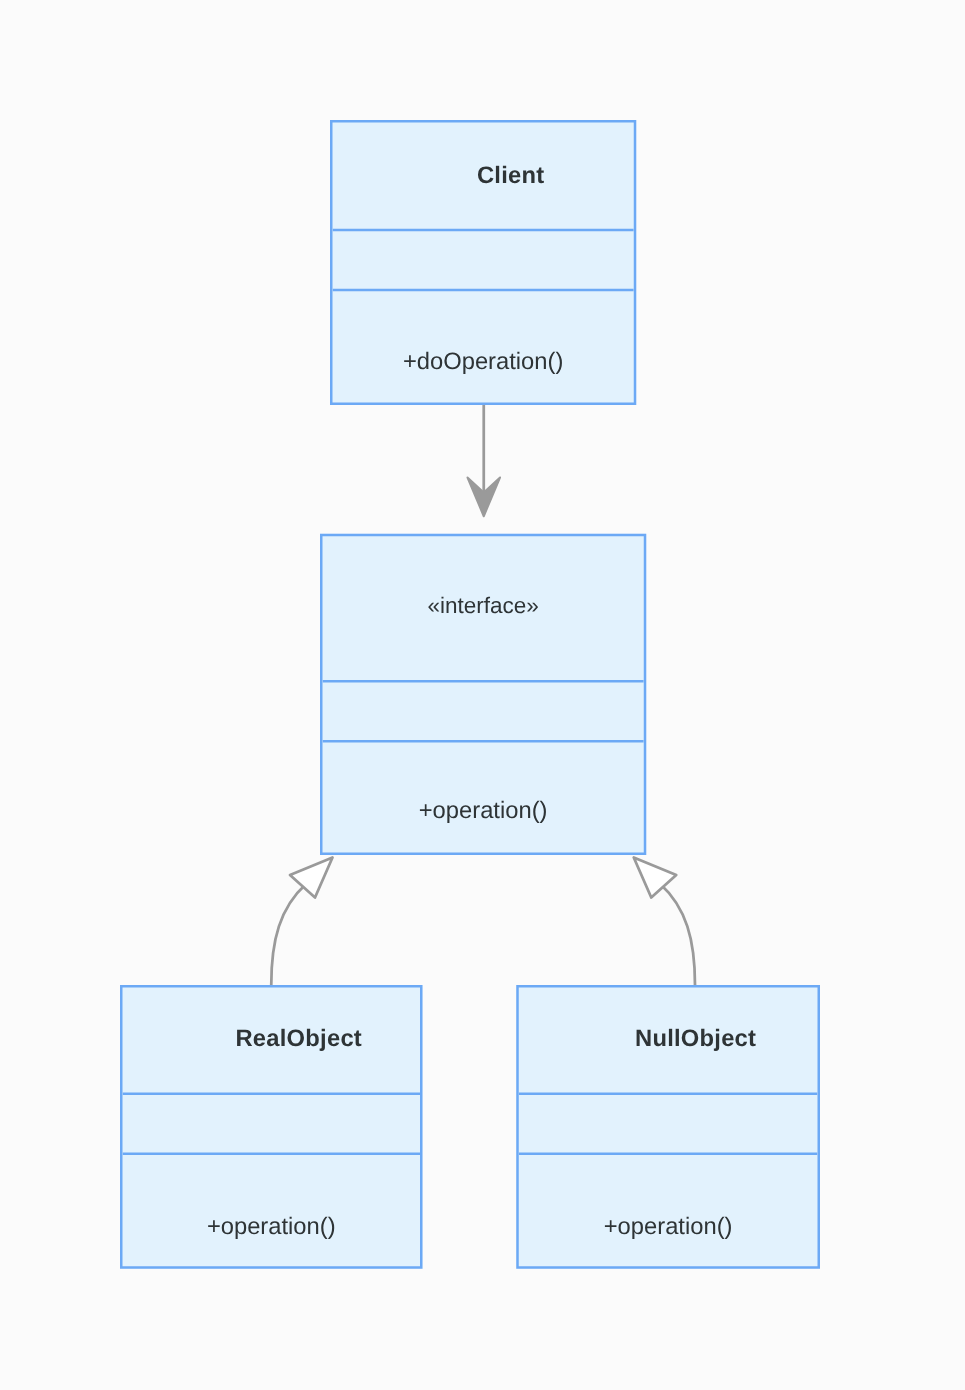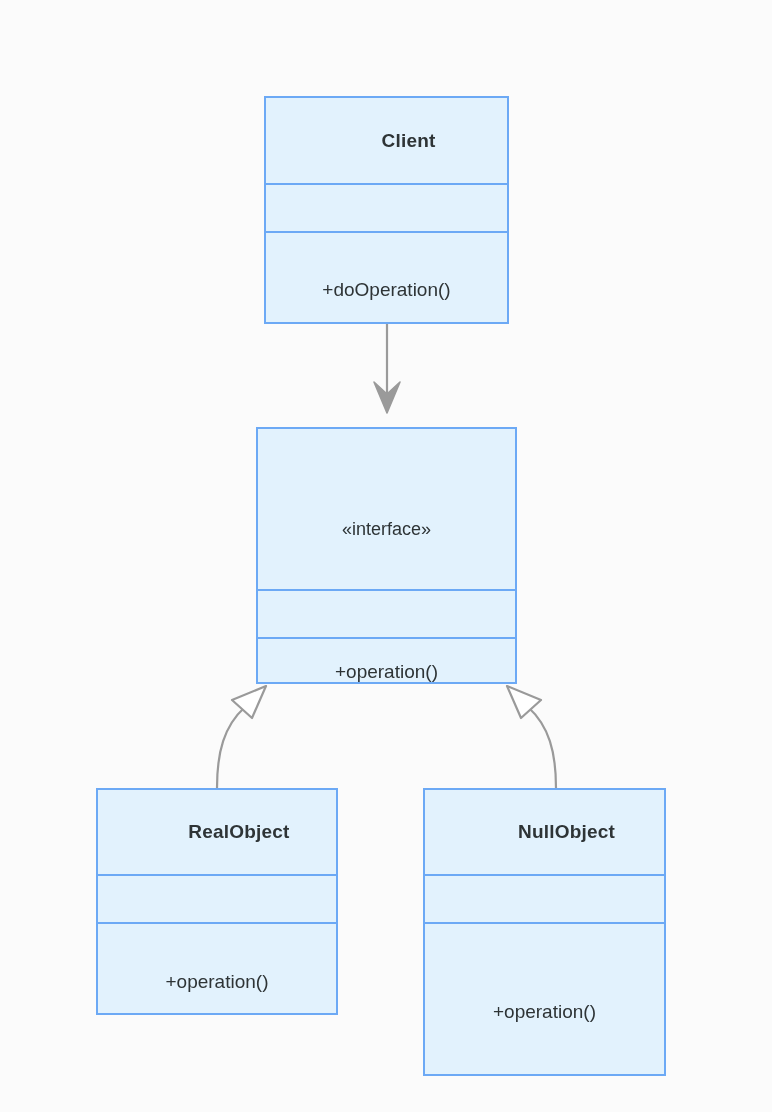--- a/index.html
+++ b/index.html
@@ -76,30 +76,30 @@
     padding-left: 44px;
   }
 
   
   #class-client        { left: 264px; top: 96px;  width: 245px; height: 228px; }
   #class-client .c1    { height: 85px; }
   #class-client .c2    { height: 48px; }
   #class-client .c3    { flex: 1; padding-top: 24px; }
 
   #class-abstractobject      { left: 256px; top: 427px; width: 261px; height: 257px; }
-  #class-abstractobject .c1  { height: 115px; margin-top: 45px; }
+  #class-abstractobject .c1  { height: 115px; }
   #class-abstractobject .c2  { height: 48px; }
   #class-abstractobject .c3  { flex: 1; padding-top: 22px; }
 
   #class-realobject      { left: 96px; top: 788px; width: 242px; height: 227px; }
   #class-realobject .c1  { height: 84px; text-align: center; }
   #class-realobject .c2  { height: 48px; }
   #class-realobject .c3  { flex: 1; padding-top: 26px; }
 
-  #class-nullobject      { left: 423px; top: 788px; width: 243px; height: 288px; justify-content: space-between; }
+  #class-nullobject      { left: 413px; top: 788px; width: 243px; height: 227px; justify-content: space-between; }
   #class-nullobject .c1  { height: 84px; }
   #class-nullobject .c2  { height: 48px; }
   #class-nullobject .c3  { flex: 1; padding-top: 26px; }
 </style>
 </head>
 <body>
 
 <div id="canvas">
 
   <svg id="edges" viewBox="0 0 772 1112" width="772" height="1112">

